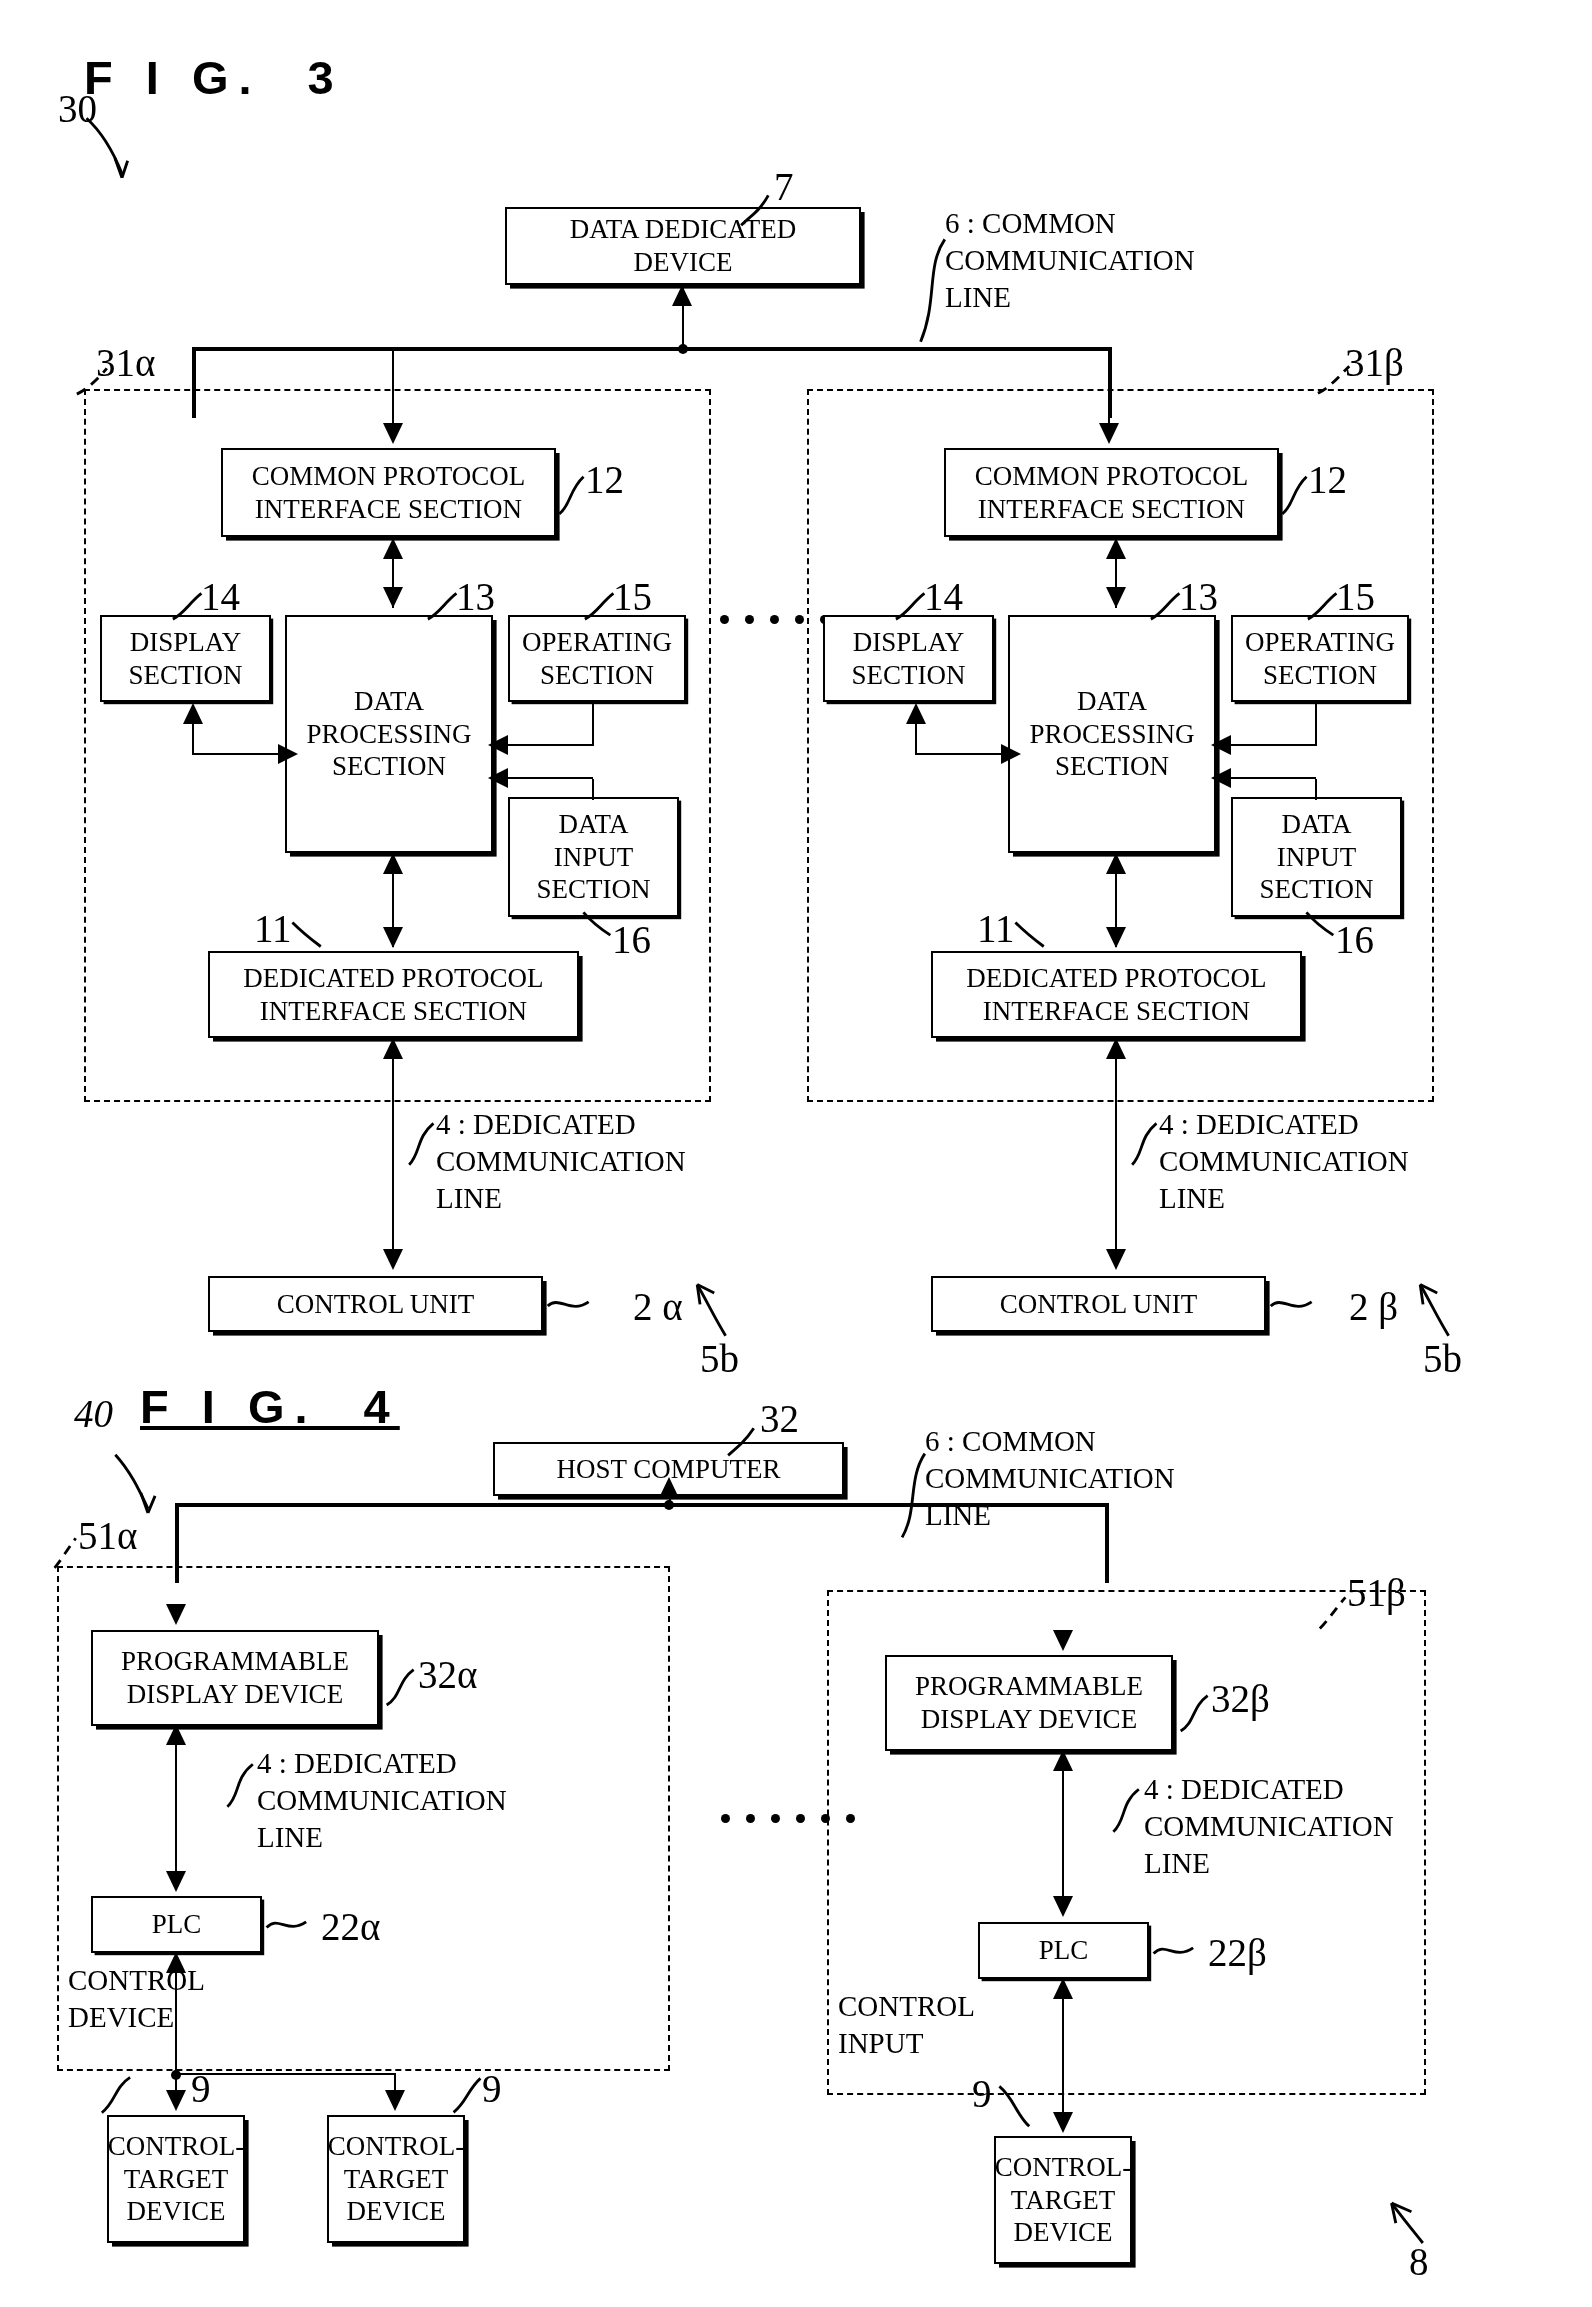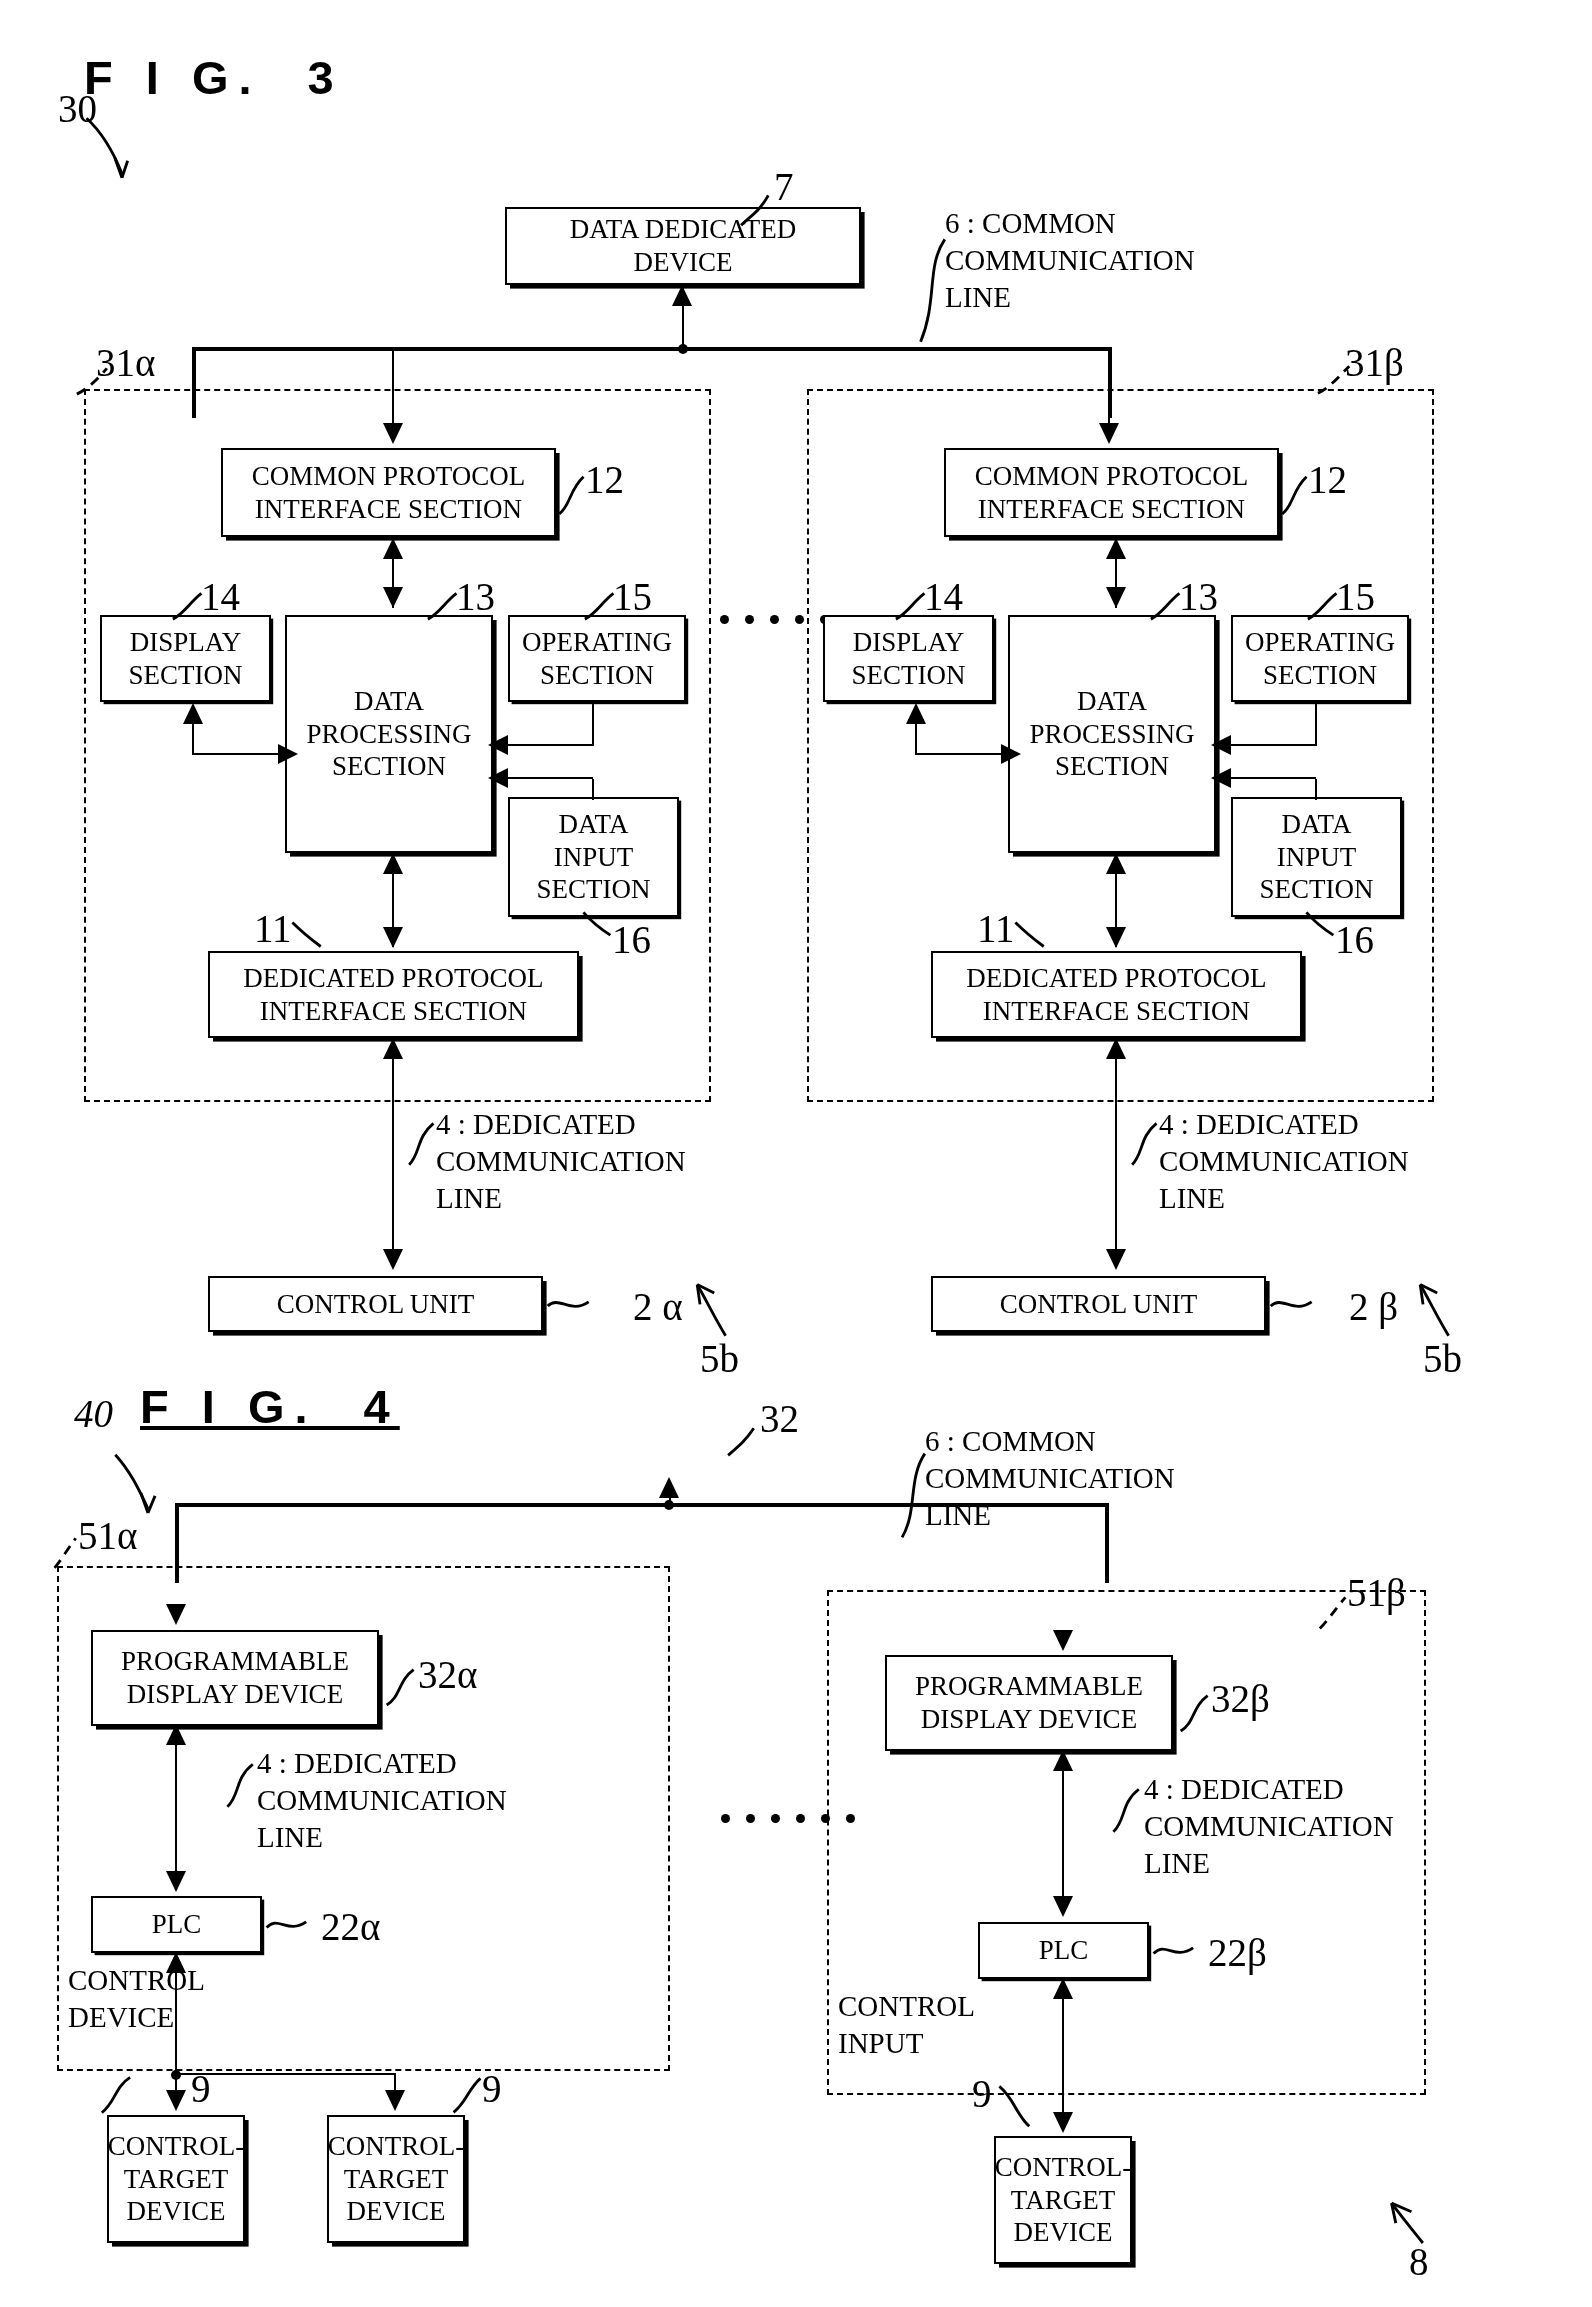--- a/index.html
+++ b/index.html
@@ -321,20 +321,23 @@
     <path d="M10 12 L 14 40 M10 12 L 34 24"></path>
   </svg>
 
   <div class="txt figtitle" style="left:140px;top:1380px;text-decoration:underline;">F I G.  4</div>
   <div class="txt refnum" style="left:74px;top:1392px;font-style:italic;">40</div>
   <svg class="leader" style="left:111px;top:1449px;width:64px;height:71px;" viewBox="0 0 90 100" width="64" height="71">
     <path d="M6 8 C 26 30, 38 54, 52 84"></path>
     <path d="M52 90 L 42 62 M52 90 L 62 66"></path>
   </svg>
 
+  <div class="box" style="left:493px;top:1442px;width:351px;height:54px;">
+    <span>HOST COMPUTER</span>
+  </div>
   <div class="txt refnum" style="left:760px;top:1397px;">32</div>
   <svg class="leader" style="left:721px;top:1424px;width:47px;height:37px;" viewBox="0 0 66 52" width="47" height="37">
     <path d="M10 44 C 24 32, 34 24, 46 6"></path>
   </svg>
 
   <div class="txt lbl multiline" style="left:925px;top:1423px;">6 : COMMON
 COMMUNICATION
 LINE</div>
   <svg class="leader" style="left:878px;top:1449px;width:61px;height:93px;" viewBox="0 0 86 130" width="61" height="93">
     <path d="M66 6 C 42 42, 56 86, 34 124"></path>

